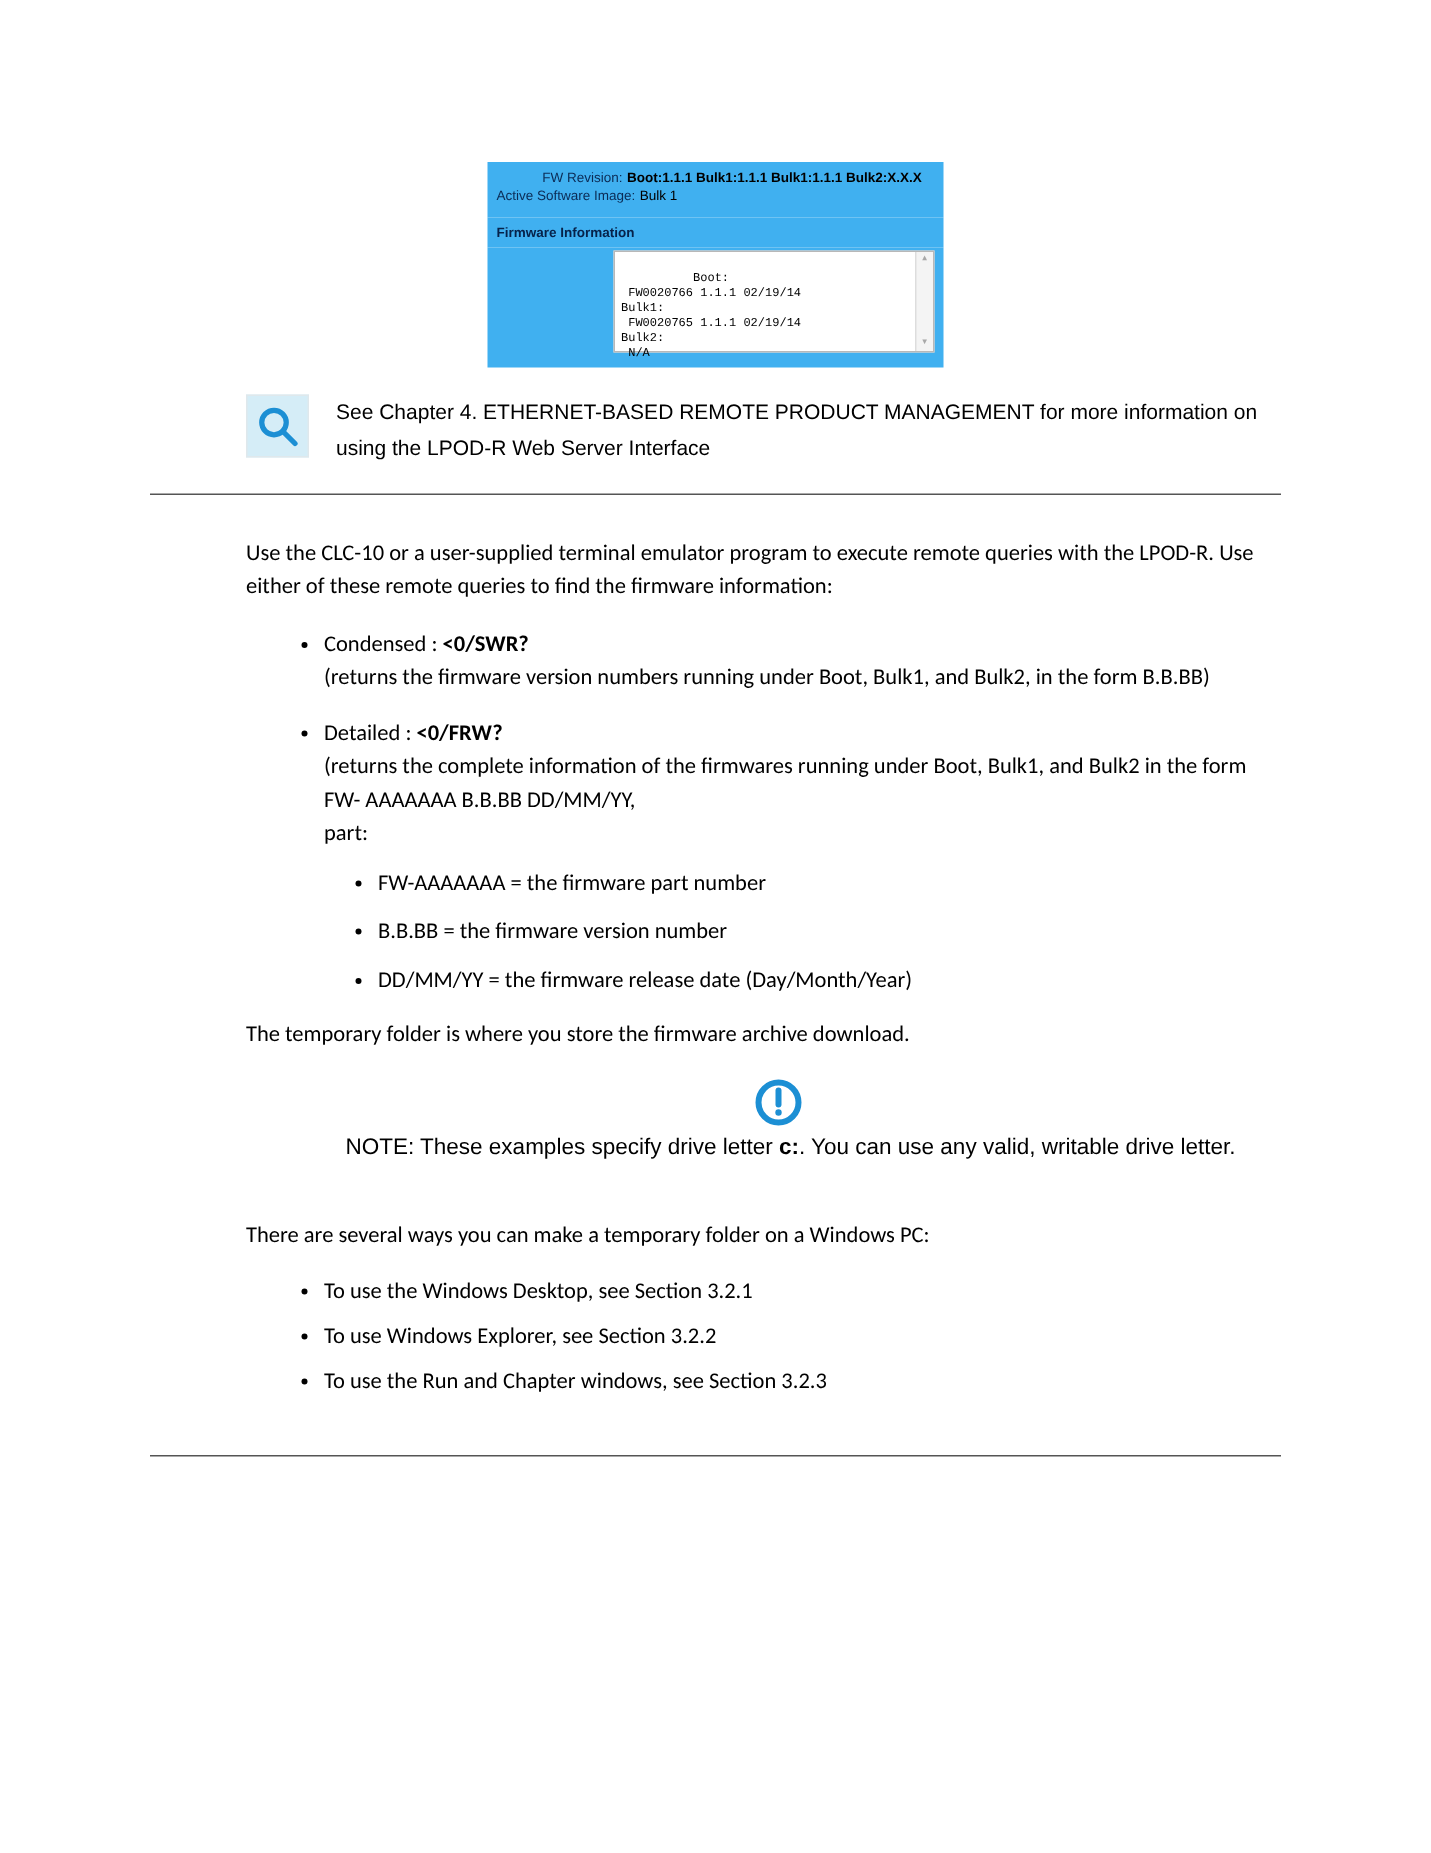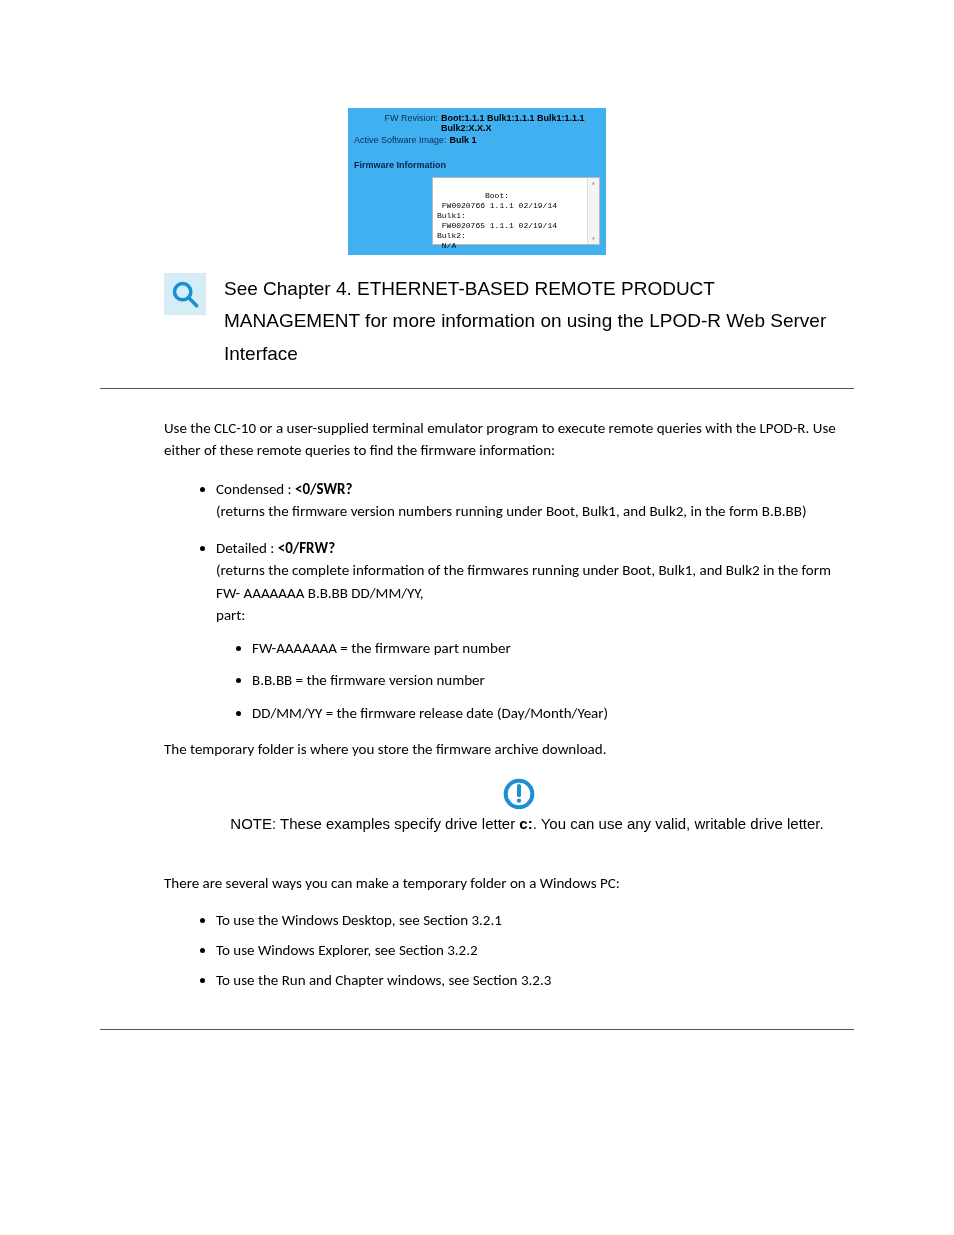--- a/index.html
+++ b/index.html
@@ -21,21 +21,21 @@
     display: inline-block;
     width: 2.2em;
     padding-left: 0.3em;
   }
   .fw-panel-wrap {
     text-align: center;
     margin: 8px 0 18px 0;
   }
   .fw-panel {
     display: inline-block;
-    width: 258px;
+    width: 304px;
     text-align: left;
     font-family: Arial, sans-serif;
   }
   .fw-top {
     background: #40b0f0;
     padding: 5px 6px 8px 6px;
     font-size: 9px;
     color: #000;
   }
   .fw-top .row { display: flex; margin-bottom: 2px; }
@@ -89,21 +89,21 @@
     background: #d5edf7;
     border: 1px solid #dfe8ec;
     margin-right: 18px;
     display: flex;
     align-items: center;
     justify-content: center;
     flex: 0 0 40px;
   }
   .callout-text {
     font-family: Arial, sans-serif;
-    font-size: 19px;
+    font-size: 14px;
     line-height: 1.7;
   }
   .hr {
     border-bottom: 1px solid #555;
     margin: 18px 0 28px 0;
   }
   .body-block {
     margin-left: 64px;
     margin-bottom: 16px;
     line-height: 1.5;
@@ -169,21 +169,21 @@
 
   <div class="fw-panel-wrap">
     <div class="fw-panel">
       <div class="fw-top">
         <div class="row">
           <div class="lab">FW Revision:</div>
           <div style="font-weight:bold;">Boot:1.1.1 Bulk1:1.1.1 Bulk1:1.1.1 Bulk2:X.X.X</div>
         </div>
         <div class="row">
           <div class="lab">Active Software Image:</div>
-          <div style="font-weight:bold;">Bulk 1</div>
+          <div style="font-weight:normal;">Bulk 1</div>
         </div>
       </div>
       <div class="fw-section-title">Firmware Information</div>
       <div class="fw-body">
         <div class="fw-body-left"></div>
         <div class="fw-textarea">
           <span>Boot:
  FW0020766 1.1.1 02/19/14
 Bulk1:
  FW0020765 1.1.1 02/19/14

